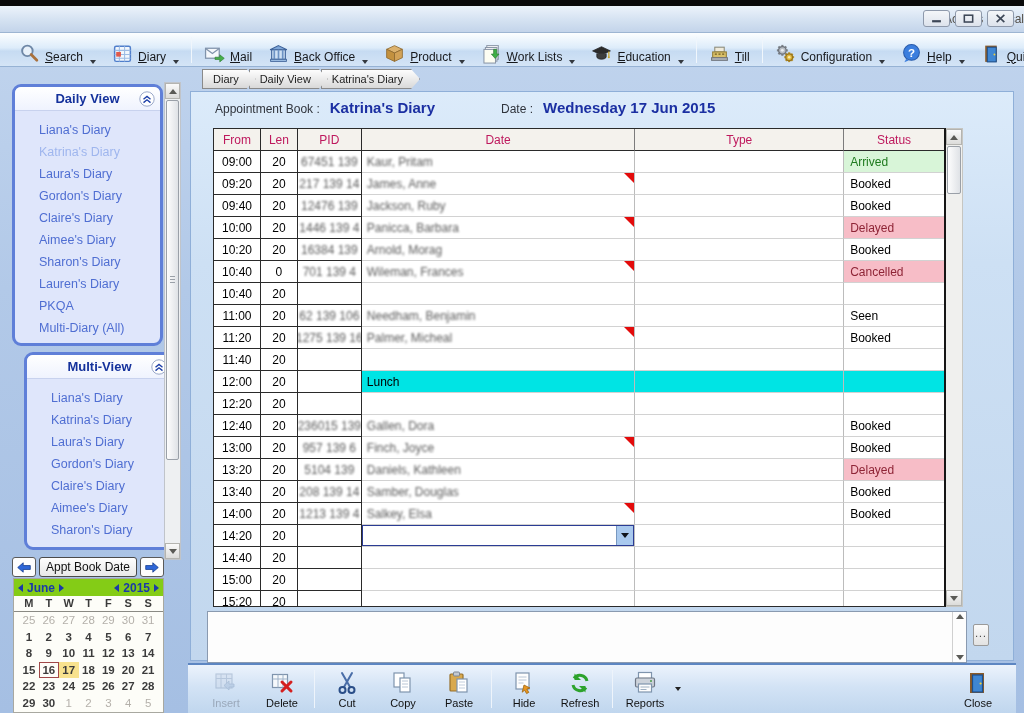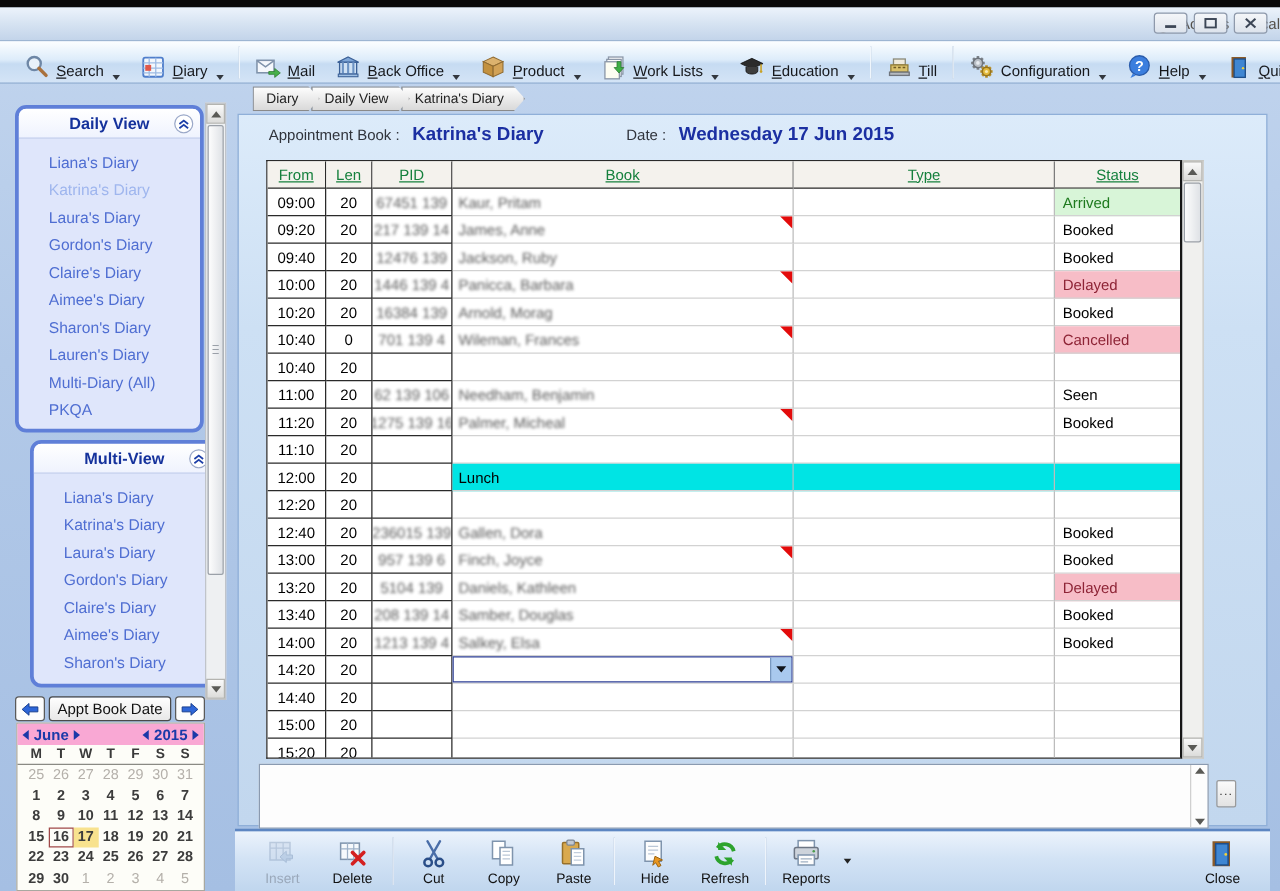--- a/index.html
+++ b/index.html
@@ -57,22 +57,22 @@
   .grid { width:733px; height:479px; overflow:hidden; background:#fff;
     border:1px solid #2a2a2a; border-right:2px solid #161616; }
   .grow { display:flex; height:22px; }
   .cell { position:relative; font-size:12px; display:flex; align-items:center; overflow:hidden; white-space:nowrap; }
   .c-from { width:47px; justify-content:center; border-right:1px solid #2a2a2a; border-bottom:1px solid #2a2a2a; }
   .c-len  { width:37px; justify-content:center; border-right:1px solid #2a2a2a; border-bottom:1px solid #2a2a2a; }
   .c-pid  { width:64px; justify-content:center; border-right:1px solid #2a2a2a; border-bottom:1px solid #2a2a2a; }
   .c-name { width:274px; padding-left:5px; border-right:1px solid #bcbcbc; border-bottom:1px solid #d2d2d2; }
   .c-type { width:209px; border-right:1px solid #bcbcbc; border-bottom:1px solid #d2d2d2; }
   .c-status { width:100px; padding-left:6px; border-bottom:1px solid #d2d2d2; }
-  .ghead .cell { background:#f4f2ed; justify-content:center; padding-left:0; color:#15803d;
-    border-bottom:1px solid #2a2a2a;text-decoration:underline; }
+  .ghead .cell { background:#f4f2ed; justify-content:center; padding-left:0; color:#be185d;
+    border-bottom:1px solid #2a2a2a; }
   .ghead .c-name,.ghead .c-type { border-right:1px solid #7c7c7c; }
   .blurtxt { filter:blur(1.3px); color:#4a4a4a; opacity:.9; }
   .st-green { background:#d8f5d8; color:#1e7a1e; }
   .st-pink  { background:#f7bdc7; color:#8e2436; }
   .lunch-bg { background:#00e4e4; }
   .flag { position:absolute; top:0; right:0; width:0; height:0;
     border-left:10px solid transparent; border-top:10px solid #e30b0b; }
   .combo { position:absolute; top:-1px; left:-1px; right:-1px; bottom:-1px;
     background:#fff; border:2px solid #2b3c94; display:flex; z-index:2; }
   .combo-btn { margin-left:auto; width:17px; background:#a9c9ee; border-left:1px solid #7898c0;
@@ -110,21 +110,21 @@
     display:flex; align-items:center; justify-content:center; }
   .nav-arrow svg { width:16px; height:11px; }
   .appt-date-btn { flex:1; height:20px; background:linear-gradient(180deg,#fefefe,#e8e8e8);
     border:1px solid #4a4a4a; border-radius:3px; font-size:12px; color:#111;
     display:flex; align-items:center; justify-content:center; }
 
   
   .calendar { position:absolute; left:13px; top:572px; width:151px; height:135px;
     background:#fdfdf8; border:1px solid #a8a8a0; }
   .cal-head { height:17px; display:flex; align-items:center; justify-content:space-between;
-    padding:0 4px; background:#f9a8d4; }
+    padding:0 4px; background:#84cc16; }
   .cal-nav-grp { display:flex; align-items:center; gap:4px; }
   .cal-title { font-size:12px; font-weight:bold; color:#1a3aa8; }
   .ctri-l { width:0;height:0;border-top:4px solid transparent;border-bottom:4px solid transparent;border-right:5px solid #1a3aa8; }
   .ctri-r { width:0;height:0;border-top:4px solid transparent;border-bottom:4px solid transparent;border-left:5px solid #1a3aa8; }
   .cal-week { display:flex; padding:0 5px; border-bottom:1px solid #8a8a84; }
   .cal-week span { width:20px; text-align:center; font-size:11px; font-weight:bold; color:#3a3a3a; line-height:15px; }
   .cal-row { display:flex; padding:0 5px; }
   .cal-day { width:20px; height:16.5px; text-align:center; font-size:11.5px; font-weight:bold;
     color:#3c3c3c; line-height:16.5px; }
   .cal-day.muted { color:#b4b0aa; font-weight:normal; }
@@ -329,22 +329,22 @@
     </div>
     <div id="daily-list" style="padding-top:8px;">
           <div class="side-item">Liana's Diary</div>
           <div class="side-item sel">Katrina's Diary</div>
           <div class="side-item">Laura's Diary</div>
           <div class="side-item">Gordon's Diary</div>
           <div class="side-item">Claire's Diary</div>
           <div class="side-item">Aimee's Diary</div>
           <div class="side-item">Sharon's Diary</div>
           <div class="side-item">Lauren's Diary</div>
+          <div class="side-item">PKQA</div>
           <div class="side-item">Multi-Diary (All)</div>
-          <div class="side-item">PKQA</div>
         </div>
   </div>
 
   <div class="group" id="multi-group" style="top:346px;height:198px;margin-left:12px;">
     <div class="group-head">
       <span class="group-title">Multi-View</span>
       <span class="group-collapse">
         <svg viewBox="0 0 16 16">
               <circle cx="8" cy="8" r="7.2" fill="#fff" stroke="#9aa8c8"></circle>
               <path d="M4.5 8.2 8 5.4l3.5 2.8M4.5 11.6 8 8.8l3.5 2.8" fill="none" stroke="#1d3fa8" stroke-width="1.4"></path>
@@ -480,21 +480,21 @@
         <span class="lbl date-lbl">Date :</span>
         <span class="val">Wednesday 17 Jun 2015</span>
       </div>
 
       <div class="table-wrap">
         <div class="grid">
           <div class="grow ghead" id="grid-header">
                 <div class="cell c-from">From</div>
                 <div class="cell c-len">Len</div>
                 <div class="cell c-pid">PID</div>
-                <div class="cell c-name">Book</div>
+                <div class="cell c-name">Date</div>
                 <div class="cell c-type">Type</div>
                 <div class="cell c-status">Status</div>
               </div>
           <div id="grid-rows">
                 <div class="grow">
                   <div class="cell c-from">09:00</div>
                   <div class="cell c-len">20</div>
                   <div class="cell c-pid">
                     <span class="blurtxt">67451 139</span>
                   </div>
@@ -594,21 +594,21 @@
                     <span class="blurtxt">1275 139 16</span>
                   </div>
                   <div class="cell c-name">
                     <span class="blurtxt">Palmer, Micheal</span>
                     <div class="flag"></div>
                   </div>
                   <div class="cell c-type"></div>
                   <div class="cell c-status">Booked</div>
                 </div>
                 <div class="grow">
-                  <div class="cell c-from">11:10</div>
+                  <div class="cell c-from">11:40</div>
                   <div class="cell c-len">20</div>
                   <div class="cell c-pid"></div>
                   <div class="cell c-name"></div>
                   <div class="cell c-type"></div>
                   <div class="cell c-status"></div>
                 </div>
                 <div class="grow">
                   <div class="cell c-from">12:00</div>
                   <div class="cell c-len">20</div>
                   <div class="cell c-pid"></div>

